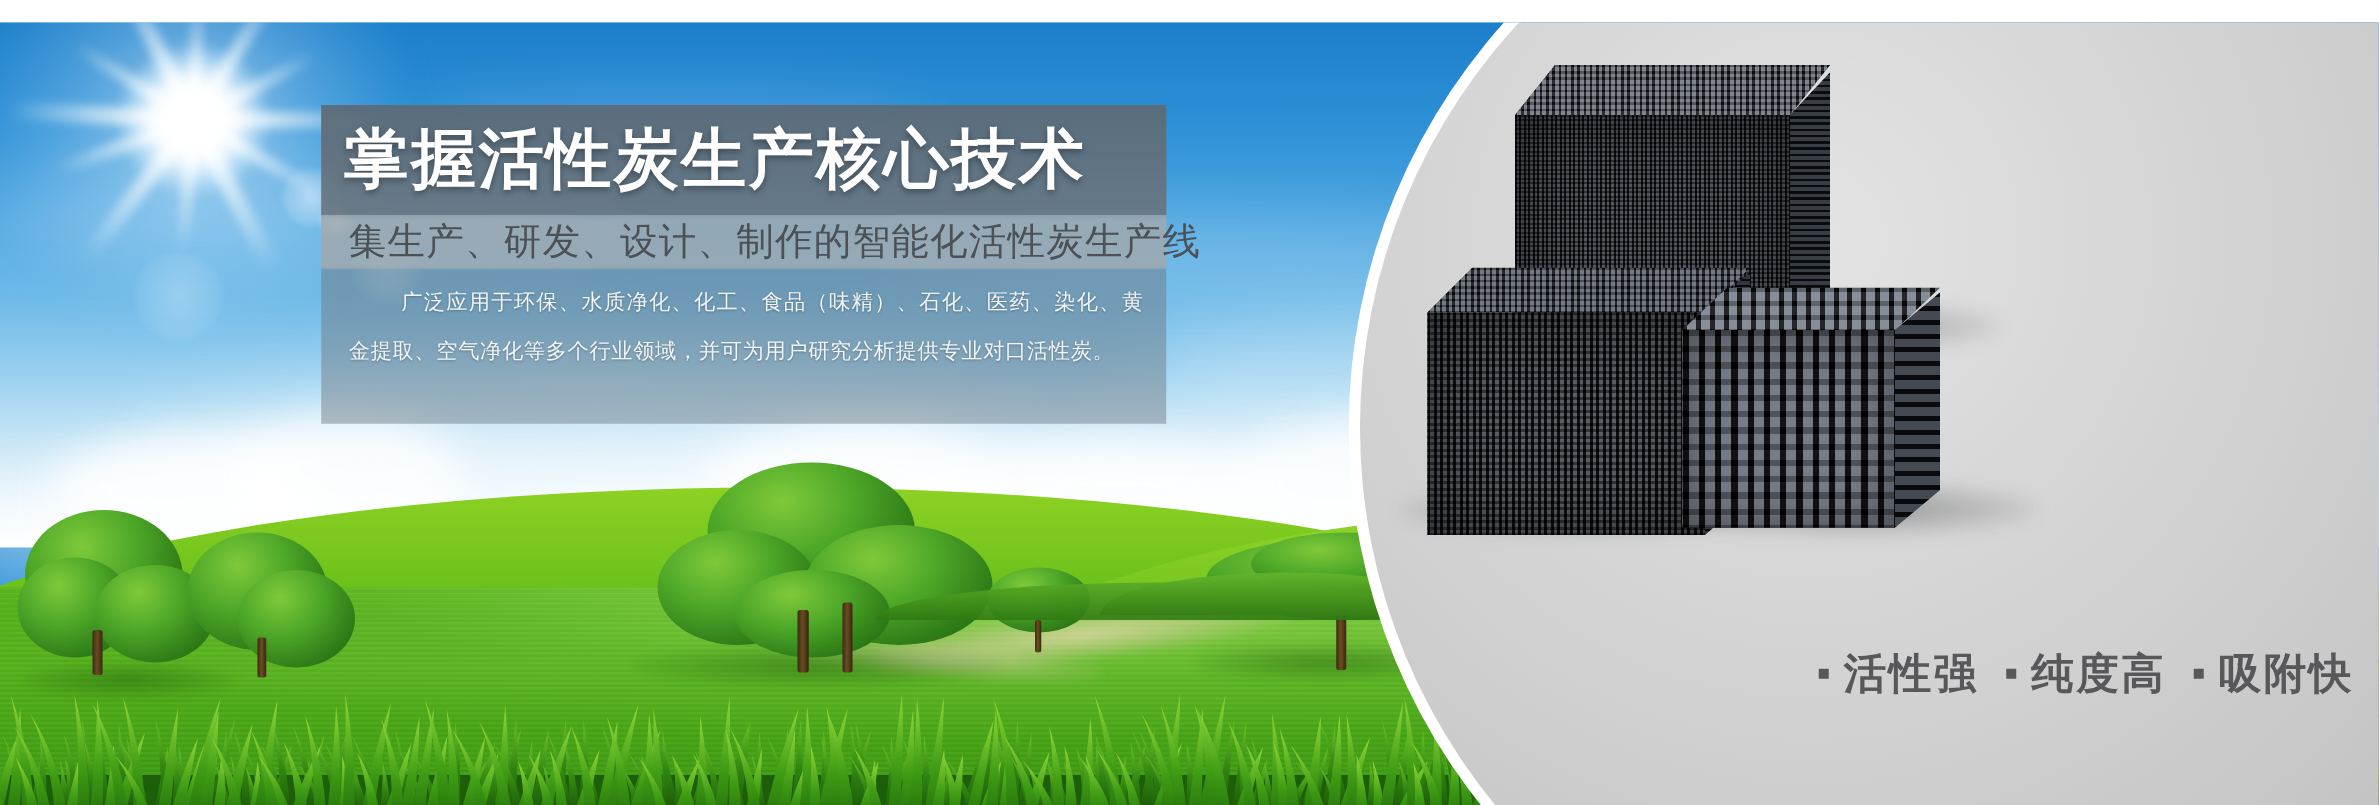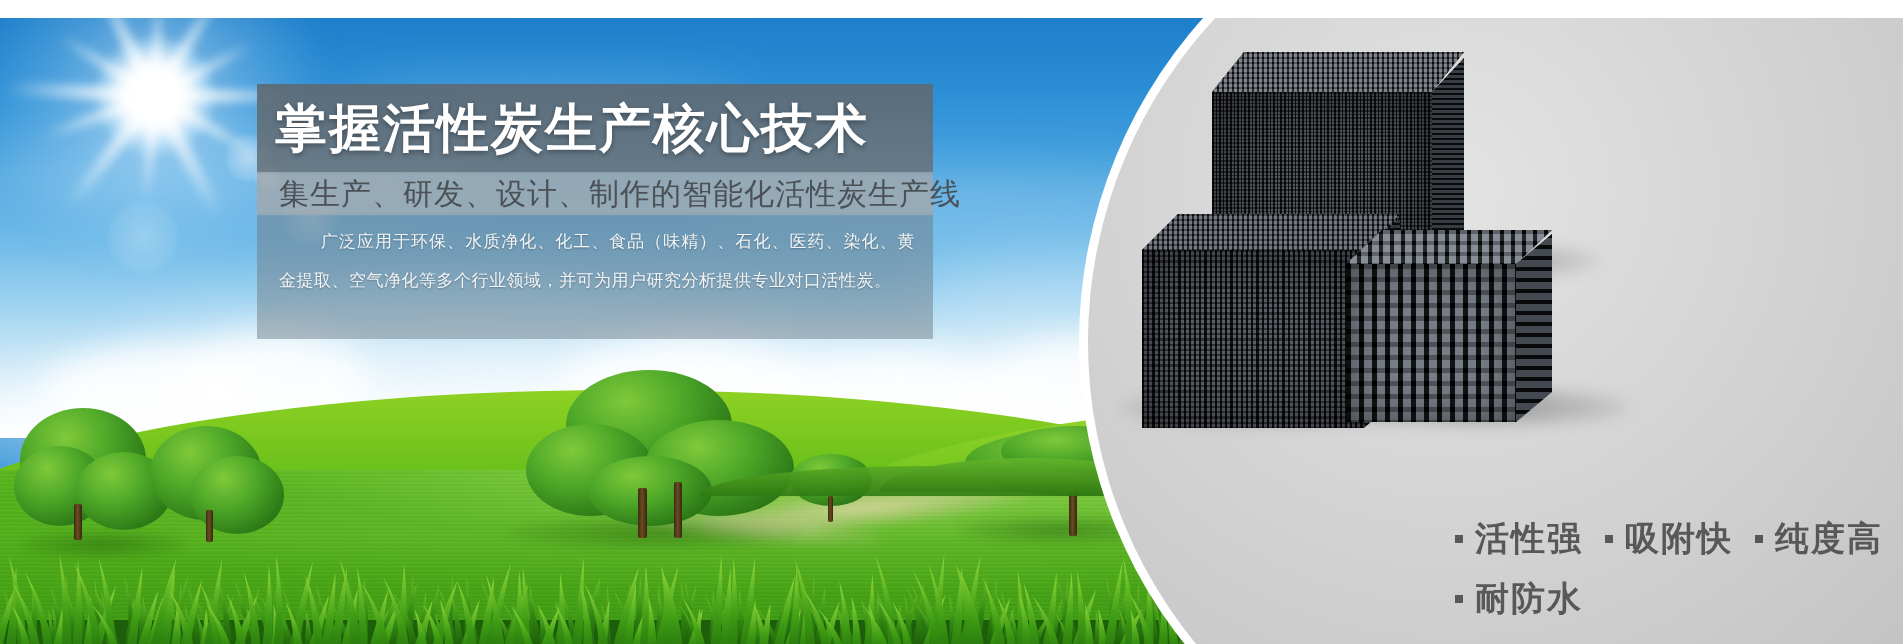--- a/index.html
+++ b/index.html
@@ -1001,25 +1001,21 @@
     <div class="body-text">广泛应用于环保、水质净化、化工、食品（味精）、石化、医药、染化、黄金提取、空气净化等多个行业领域，并可为用户研究分析提供专业对口活性炭。</div>
   </div>
 
   <div class="features">
     <div class="feature">
       <span class="bullet"></span>
       <span>活性强</span>
     </div>
     <div class="feature">
       <span class="bullet"></span>
-      <span>吸附快</span>
-    </div>
-    <div class="feature">
-      <span class="bullet"></span>
       <span>纯度高</span>
     </div>
     <div class="feature">
       <span class="bullet"></span>
-      <span>耐防水</span>
+      <span>吸附快</span>
     </div>
   </div>
 
 </div>
 
 </body></html>

